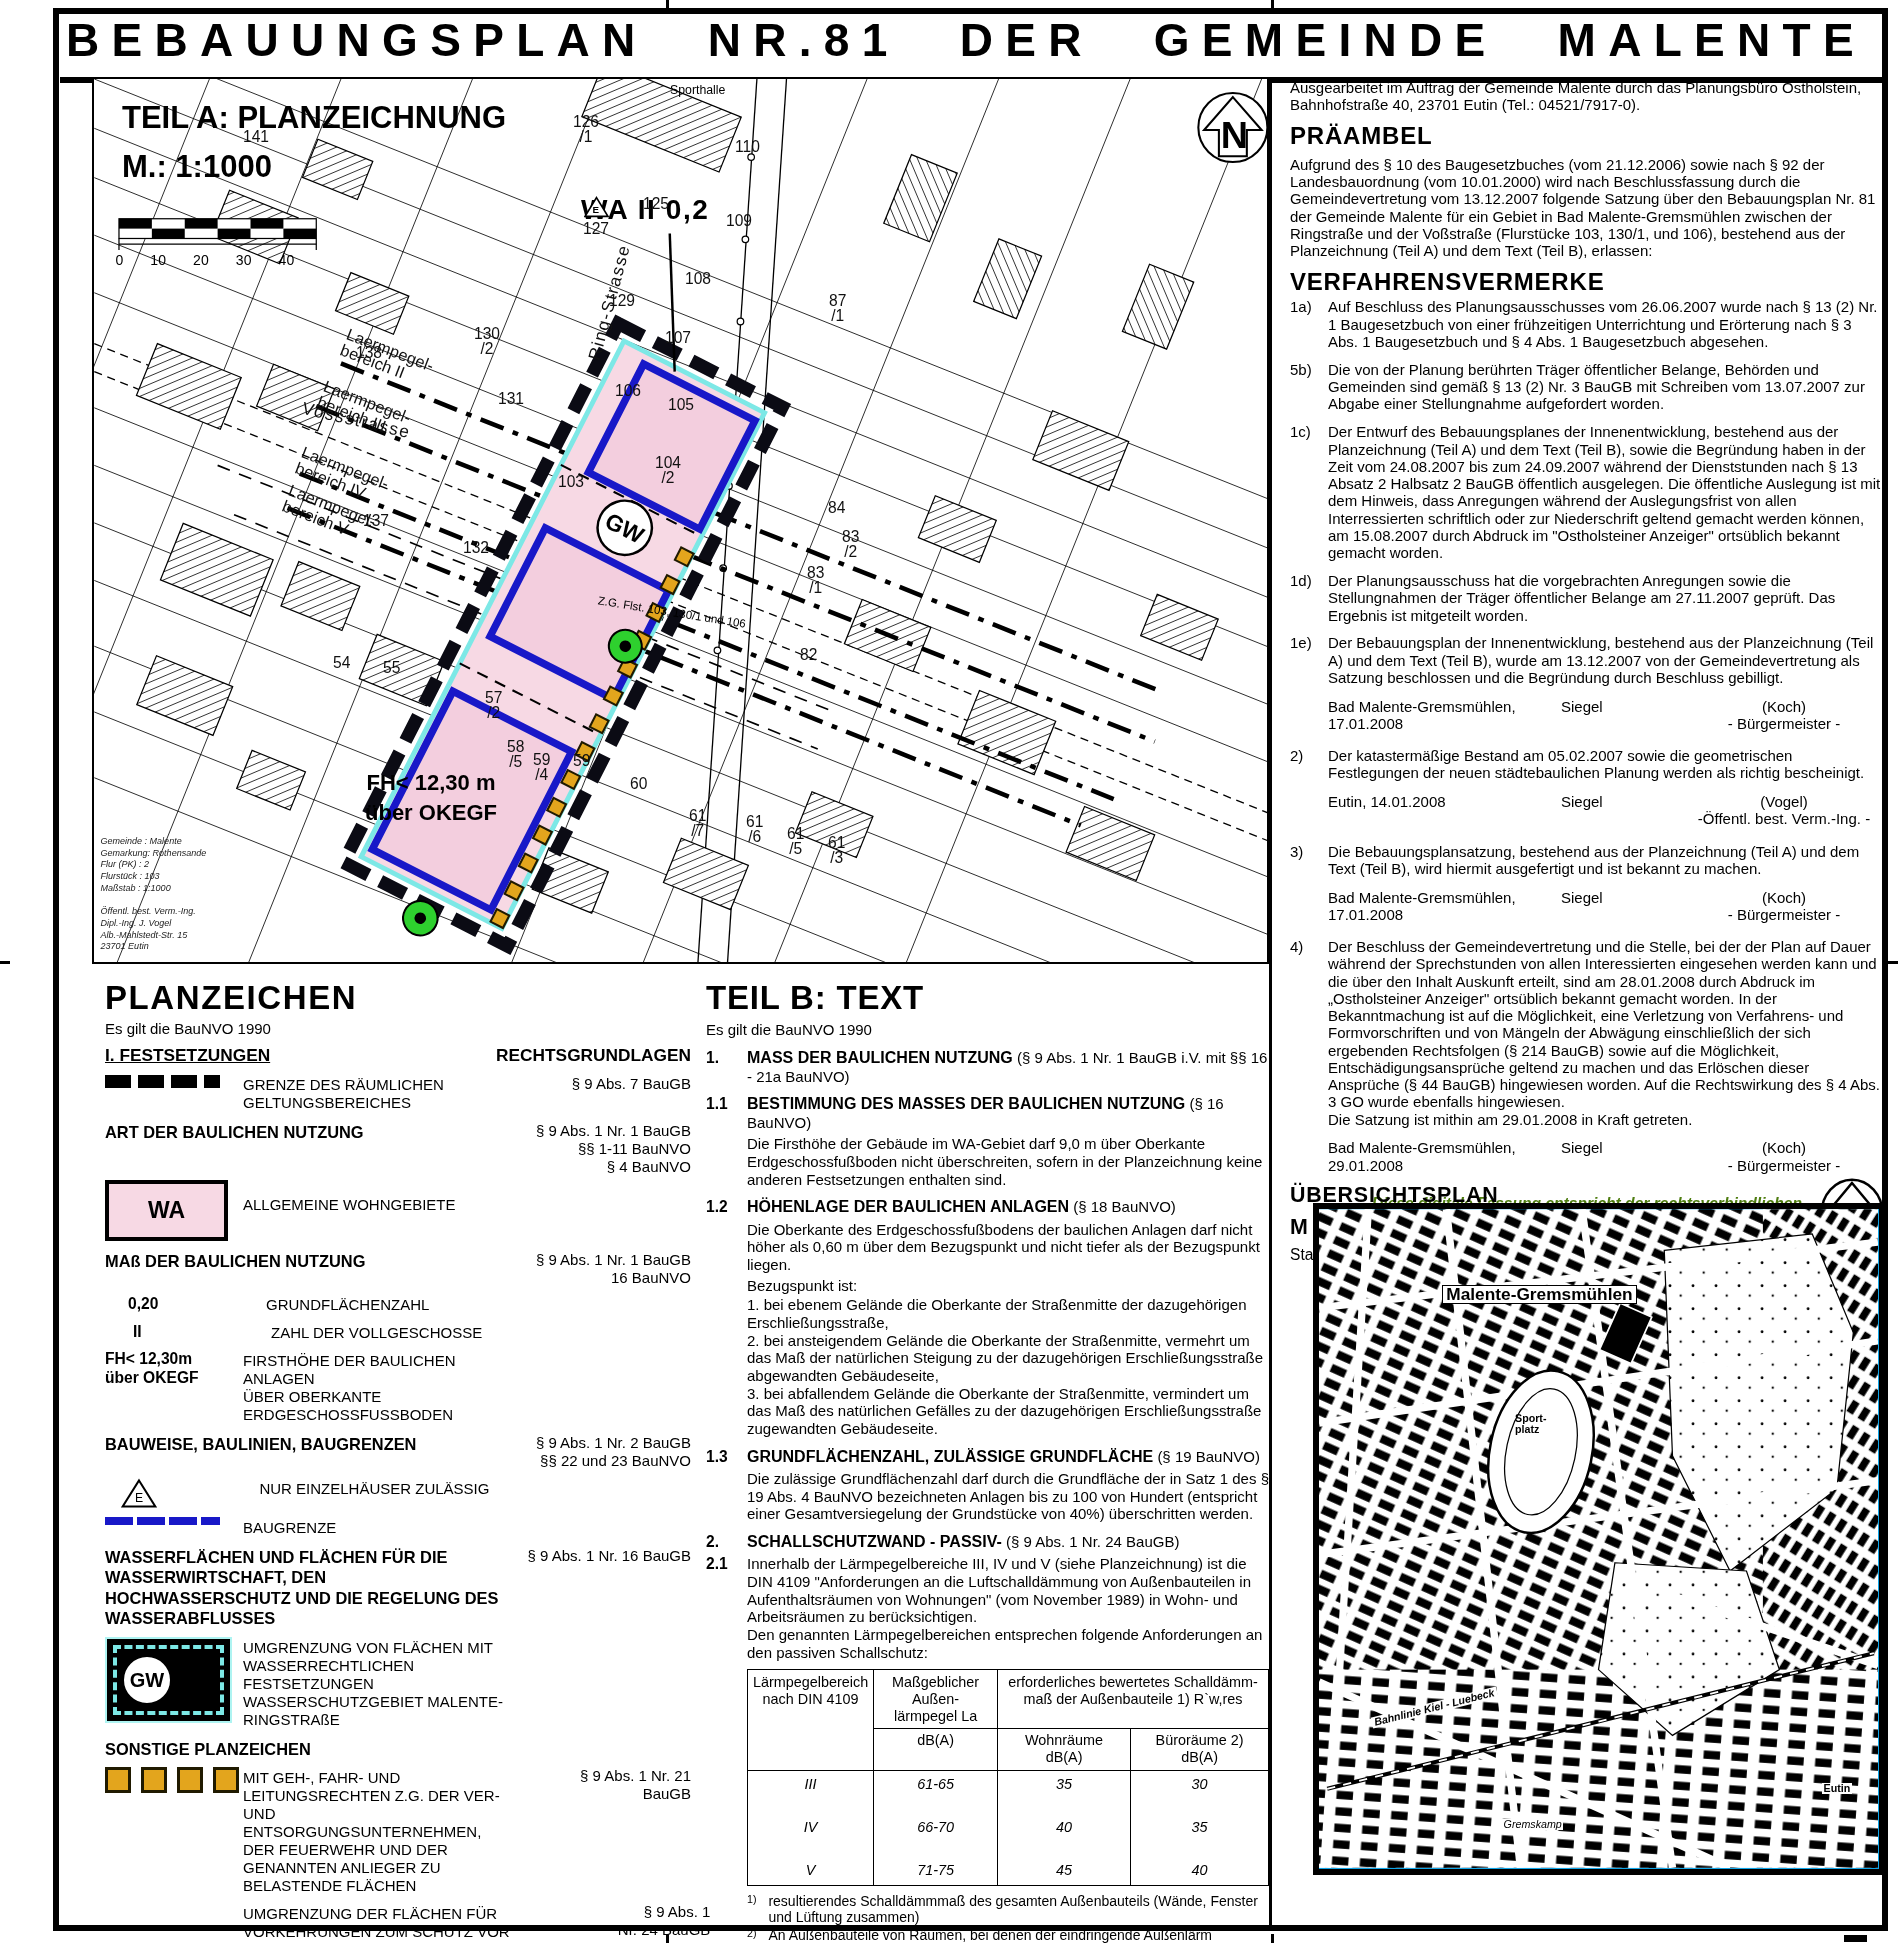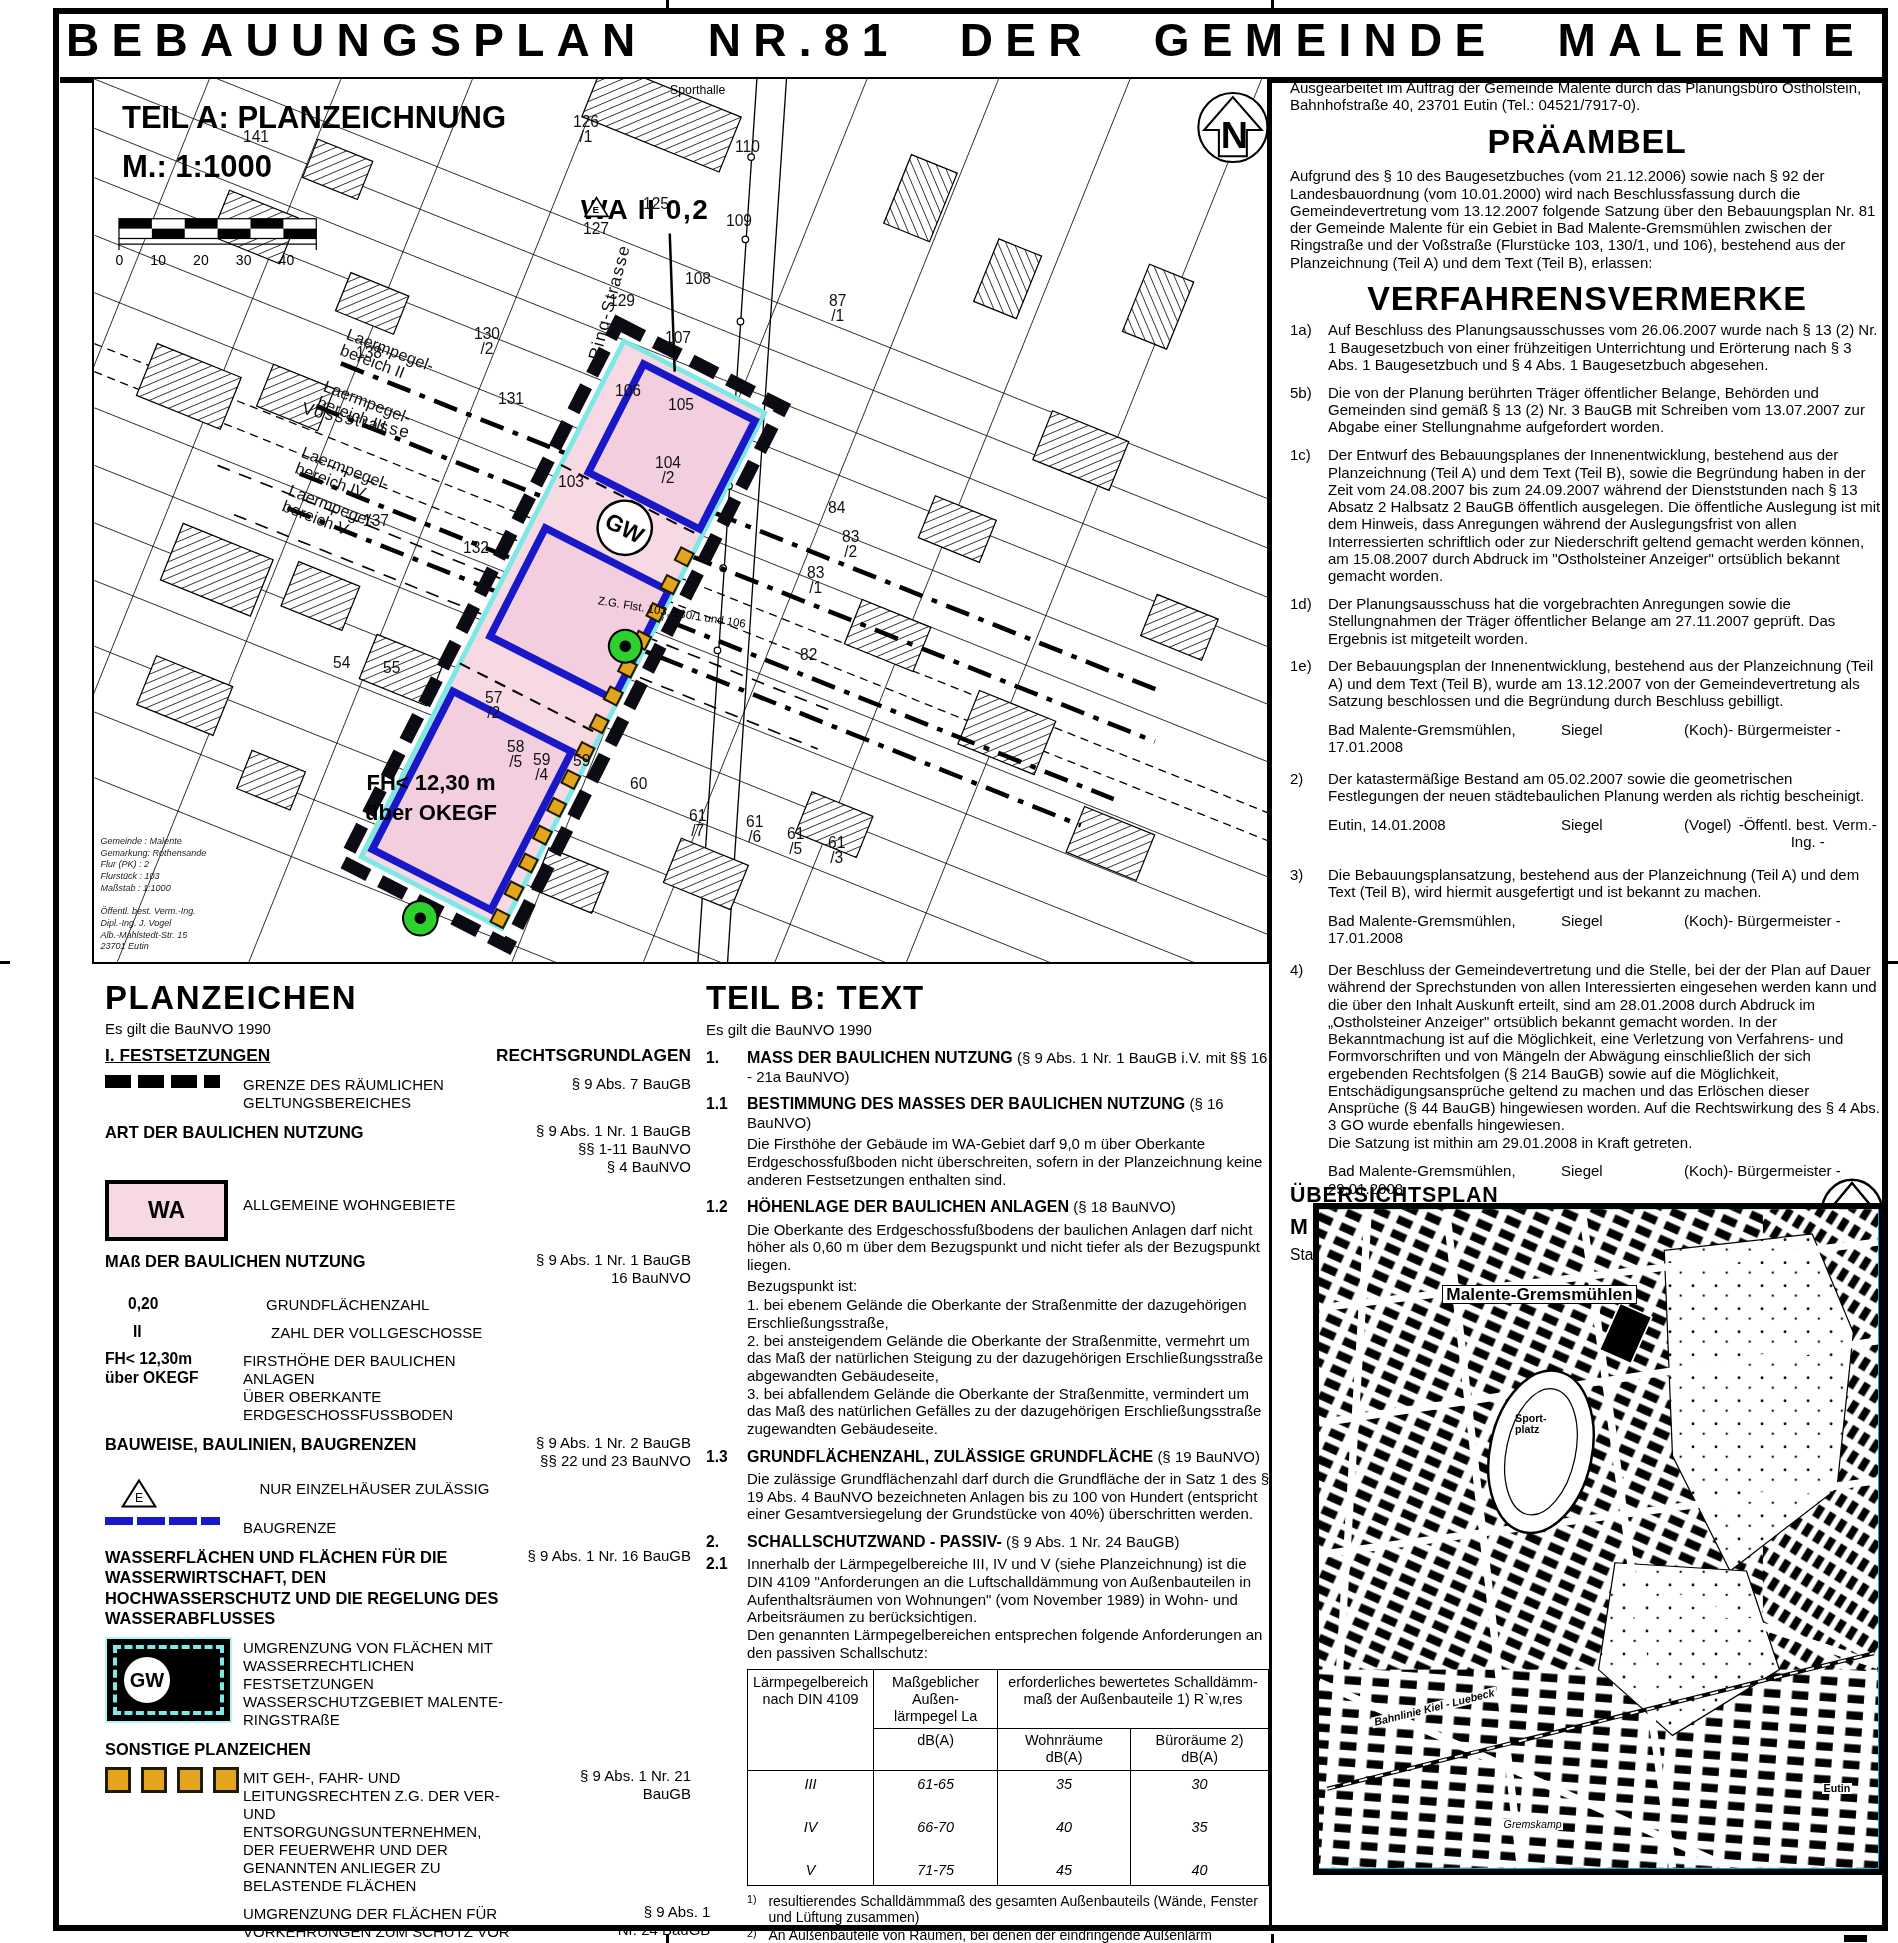--- a/index.html
+++ b/index.html
@@ -23,28 +23,28 @@
   .pnum{position:absolute;font-size:15.6px;line-height:0.95;text-align:center;white-space:pre-line;color:#111;}
   .noiselab{position:absolute;font-size:16.4px;line-height:1.05;white-space:pre-line;transform:rotate(21deg);color:#111;}
   .streetlab{position:absolute;font-size:17.3px;letter-spacing:1.6px;color:#111;}
   #lab-wa{left:487px;top:117px;font-size:28px;font-weight:bold;letter-spacing:1.6px;}
   #lab-fh{left:271px;top:689px;font-size:22px;font-weight:bold;text-align:center;white-space:pre-line;line-height:1.35;}
   #lab-zg{left:503px;top:528px;font-size:11.5px;transform:rotate(9deg);}
   #lab-sporthalle{left:576px;top:5px;font-size:12.3px;}
   #stamp{left:6.6px;top:757px;font-size:9px;line-height:1.3;font-style:italic;color:#222;white-space:pre-line;}
   
   #rightcol{left:1290px;top:79px;width:594px;font-size:15px;line-height:1.15;}
-  #rightcol .h1{font-size:34px;font-weight:bold;margin:8.2px 0 6.6px 0;letter-spacing:0.8px;text-align:center;}
+  #rightcol .h1{font-size:24px;font-weight:bold;margin:8.2px 0 6.6px 0;letter-spacing:0.8px;}
   .vitem{display:flex;margin-bottom:10.7px;}
   .vnum{width:38px;flex:0 0 38px;}
   .vtext{flex:1;white-space:pre-line;}
   .sig{display:flex;margin:11.5px 0 15px 0;}
   .s-place{width:271px;flex:0 0 271px;padding-left:38px;box-sizing:border-box;}
   .s-seal{width:123px;flex:0 0 123px;}
-  .s-names{flex:1;text-align:center;display:flex;flex-direction:row;}
+  .s-names{flex:1;text-align:center;display:flex;flex-direction:column;}
   #red-note{color:#4d7c0f;font-weight:bold;font-style:italic;font-size:15.6px;text-align:center;margin:21.4px 0 8.2px 0;}
   .satzline{font-size:25px;font-weight:bold;text-align:center;line-height:1.45;}
   #satz-sub{text-align:center;margin-top:48px;white-space:pre-line;line-height:1.3;}
   #uebersicht-head{left:1290px;top:1183px;}
   #uebersicht-head .h2{font-size:21.4px;font-weight:bold;letter-spacing:0.8px;margin-bottom:6.6px;}
   #uebersicht-stand{font-size:15.6px;margin-top:5px;}
   
   #umap{left:1313px;top:1203px;width:572px;height:672px;border:6.6px solid #000;box-sizing:border-box;background:#0ea5e9;overflow:hidden;}
   #umap .maplab{color:#000;}
   #ulab-town{left:123px;top:76px;font-size:17.3px;font-weight:bold;background:#fff;padding:0 3.3px;border:0.8px solid #000;}

